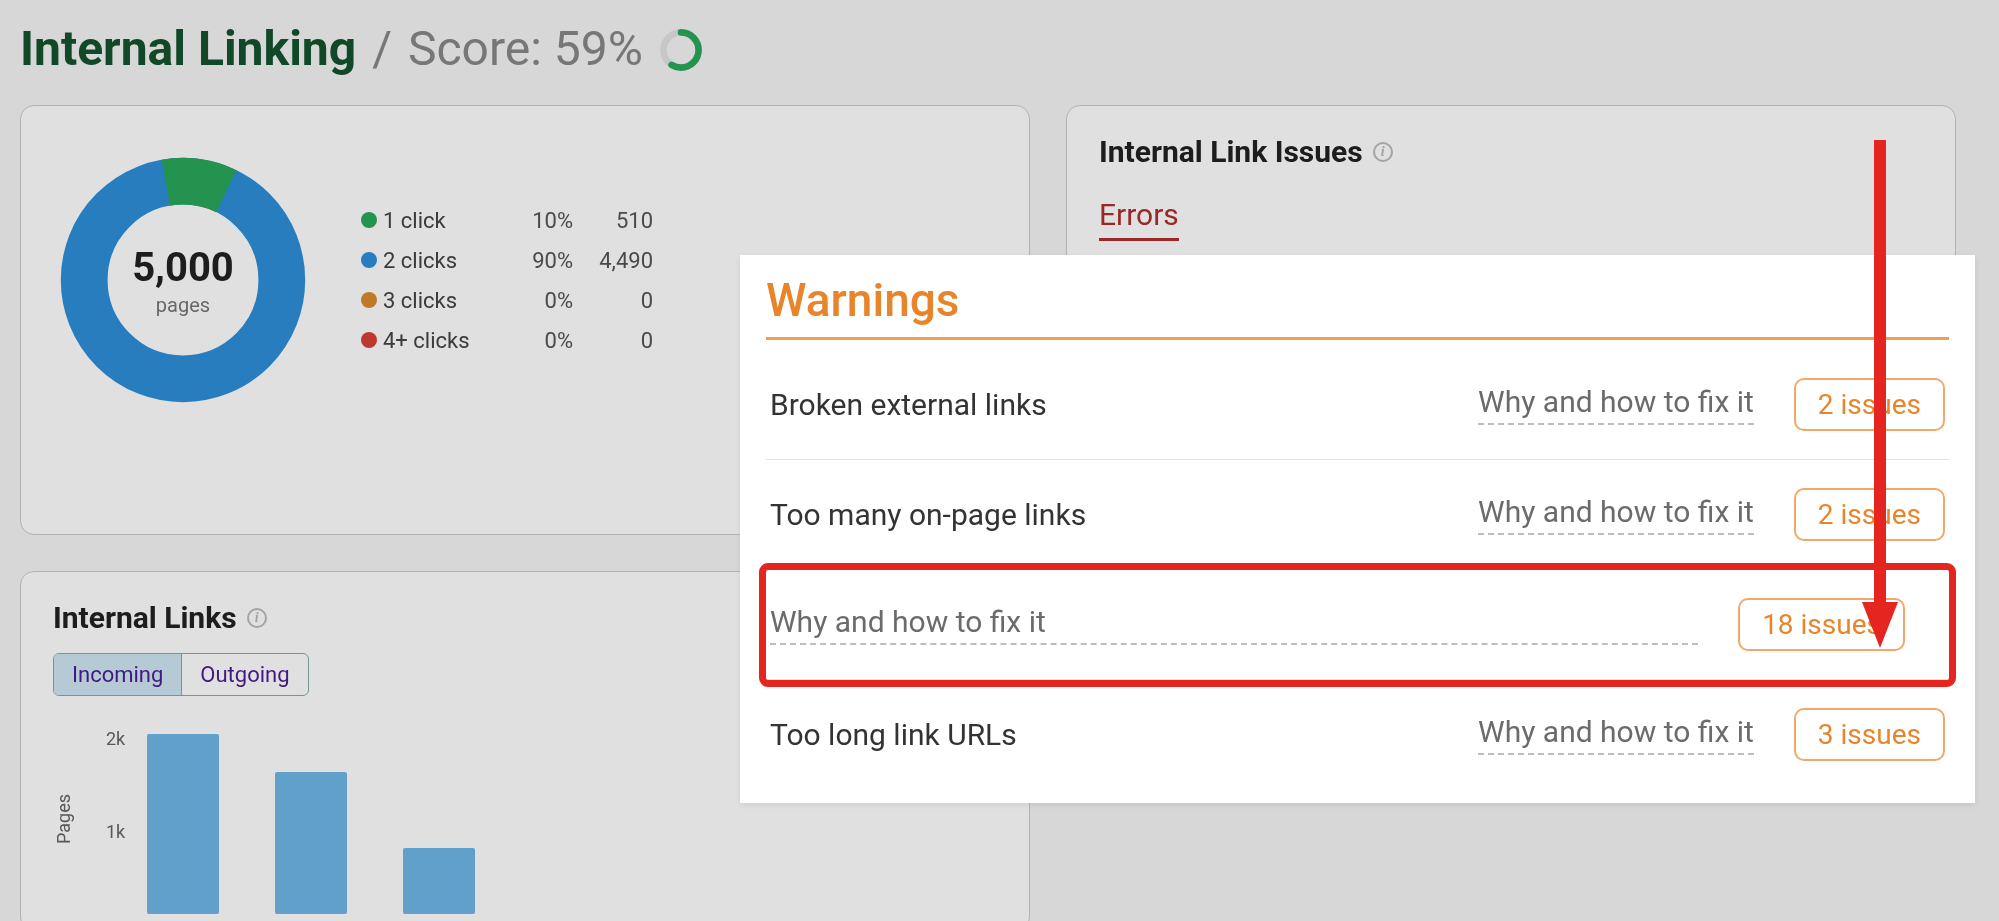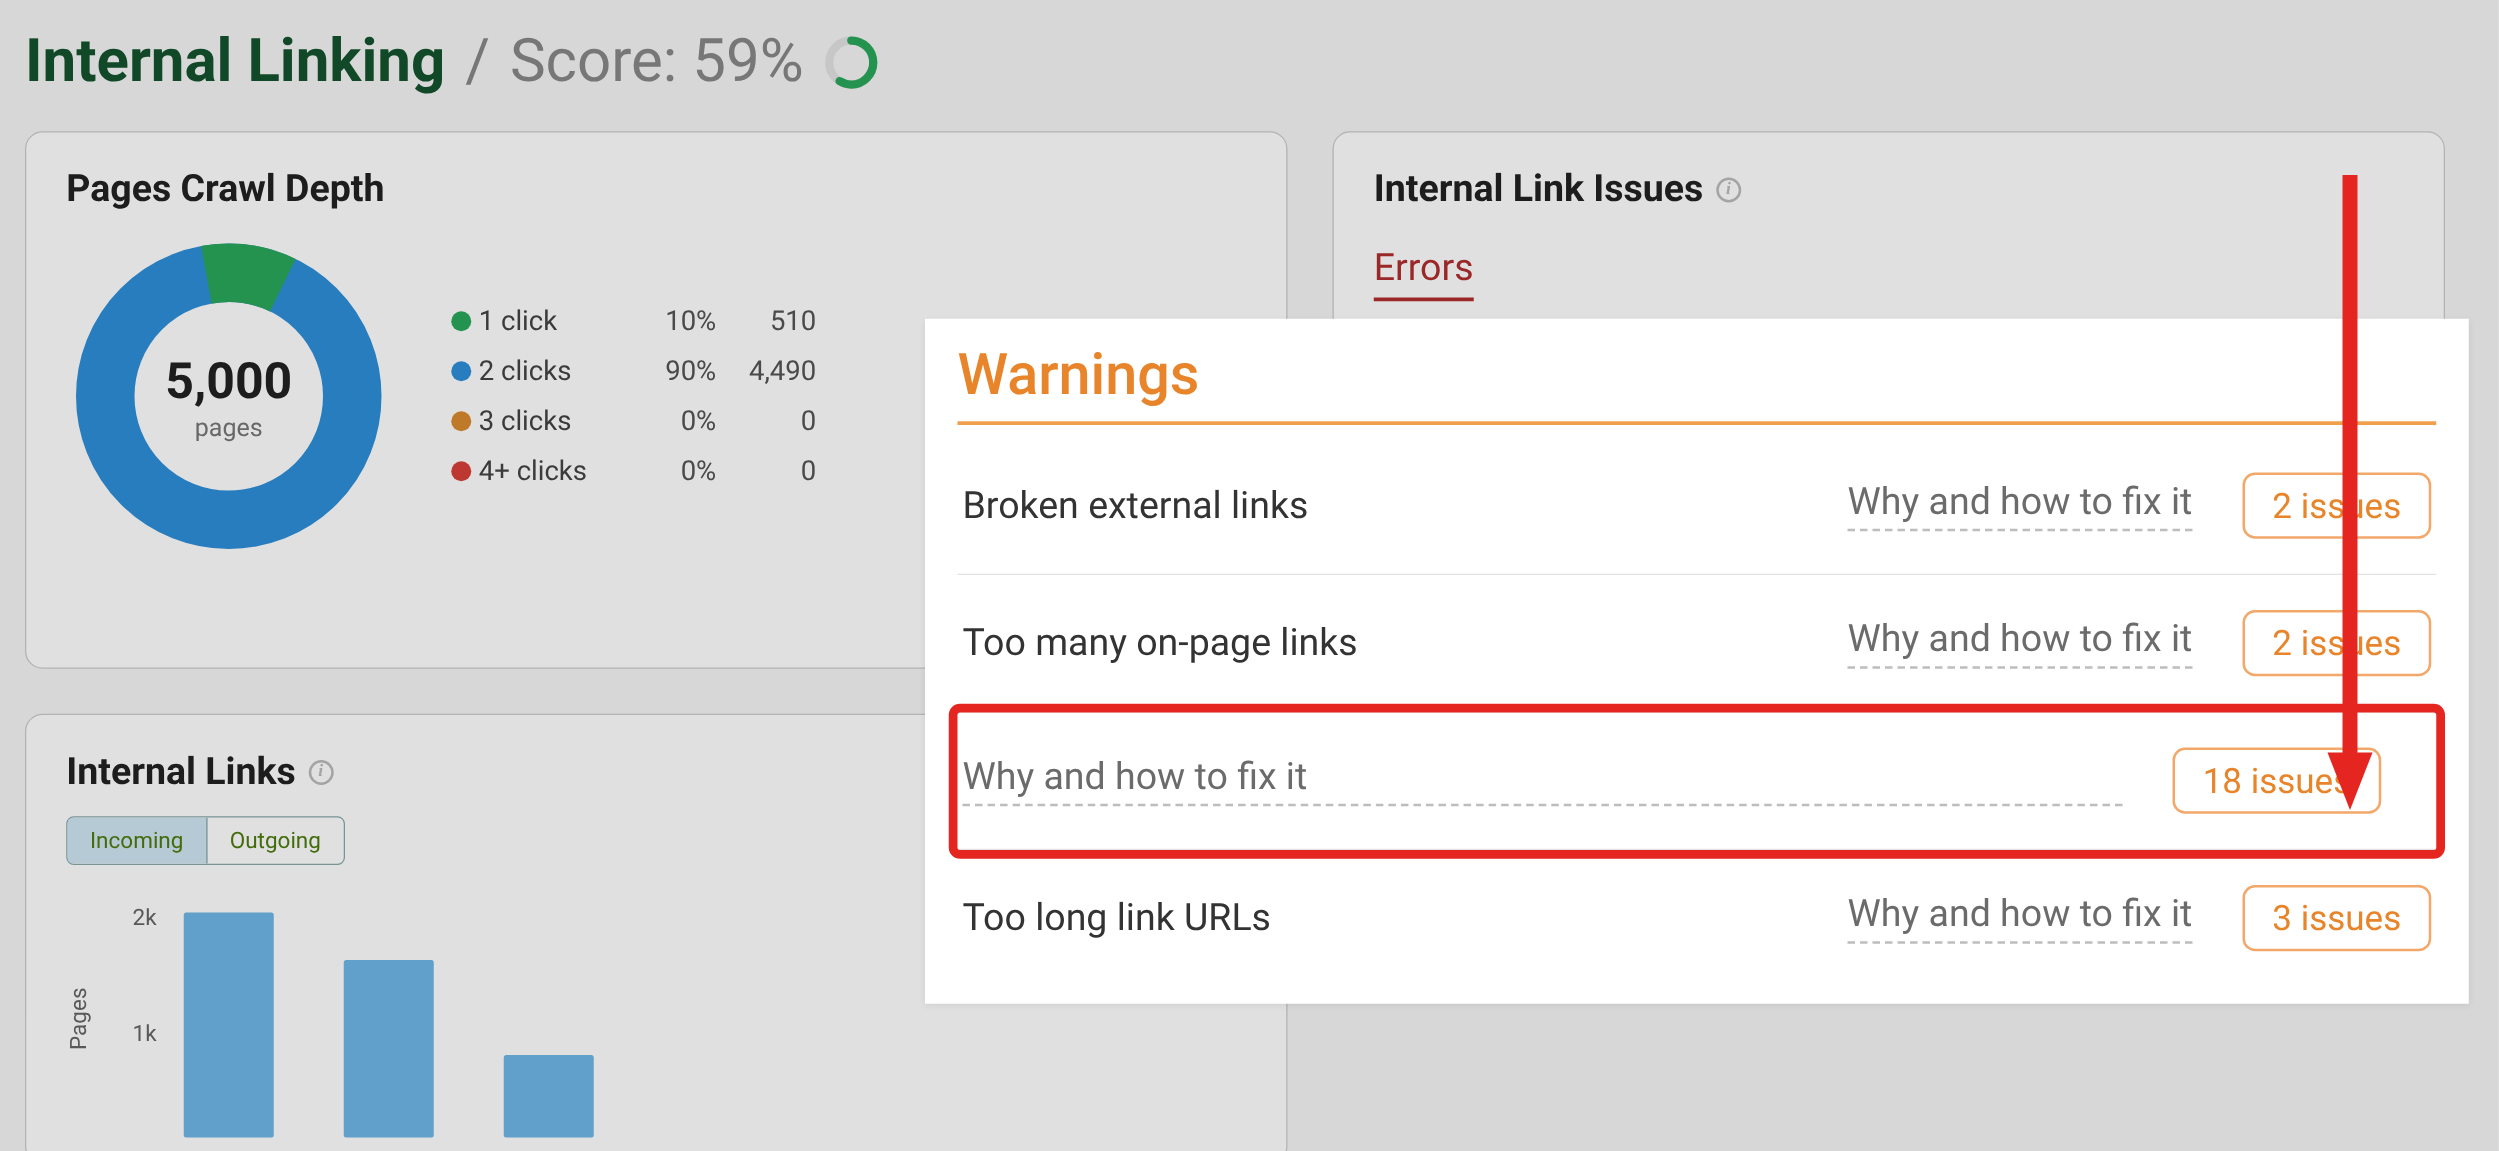--- a/index.html
+++ b/index.html
@@ -95,21 +95,21 @@
     display:inline-block;
     padding-bottom: 6px;
     margin-top: 10px;
   }
   
   .tabs {
     display:flex; border:1px solid #8aa; border-radius:6px; overflow:hidden;
     width: fit-content;
   }
   .tab {
-    padding: 8px 18px; font-size:18px; color:#4d7c0f;
+    padding: 8px 18px; font-size:22px; color:#4c1d95;
   }
   .tab.active { background:#cfe6f3; border-right:1px solid #8aa;}
   .bar-area { margin-top: 28px; display:flex; gap: 22px;}
   .yaxis { display:flex; flex-direction:column; justify-content:space-between; height:190px; font-size:18px; color:#666; padding-top:4px;}
   .yaxis-label { writing-mode: vertical-rl; transform: rotate(180deg); color:#666; font-size:18px; margin-right:10px; align-self:center;}
   .bars { display:flex; align-items:flex-end; gap: 56px; height:190px;}
   .bar { width: 72px; background:#6fb7e6; border-radius:2px;}
   
   .popover {
     position:absolute;
@@ -185,21 +185,20 @@
         <circle cx="20" cy="20" r="16" fill="none" stroke="#2aa85a" stroke-width="6" stroke-dasharray="59 100" stroke-dashoffset="0" pathLength="100" transform="rotate(-90 20 20)" stroke-linecap="round"></circle>
       </svg>
     </span>
   </div>
 
   <div class="row">
 
     <div>
 
       <div class="card card-left-top">
-        <div class="card-title">Pages Crawl Depth</div>
         <div class="crawl-body">
           <div class="donut-wrap">
             <svg viewBox="0 0 100 100" width="260" height="260">
               <circle cx="50" cy="50" r="38" fill="none" stroke="#2e8fd9" stroke-width="18"></circle>
               <circle cx="50" cy="50" r="38" fill="none" stroke="#2aa85a" stroke-width="18" stroke-dasharray="10 90" pathLength="100" transform="rotate(-100 50 50)"></circle>
             </svg>
             <div class="donut-center">
               <div class="big">5,000</div>
               <div class="small">pages</div>
             </div>

